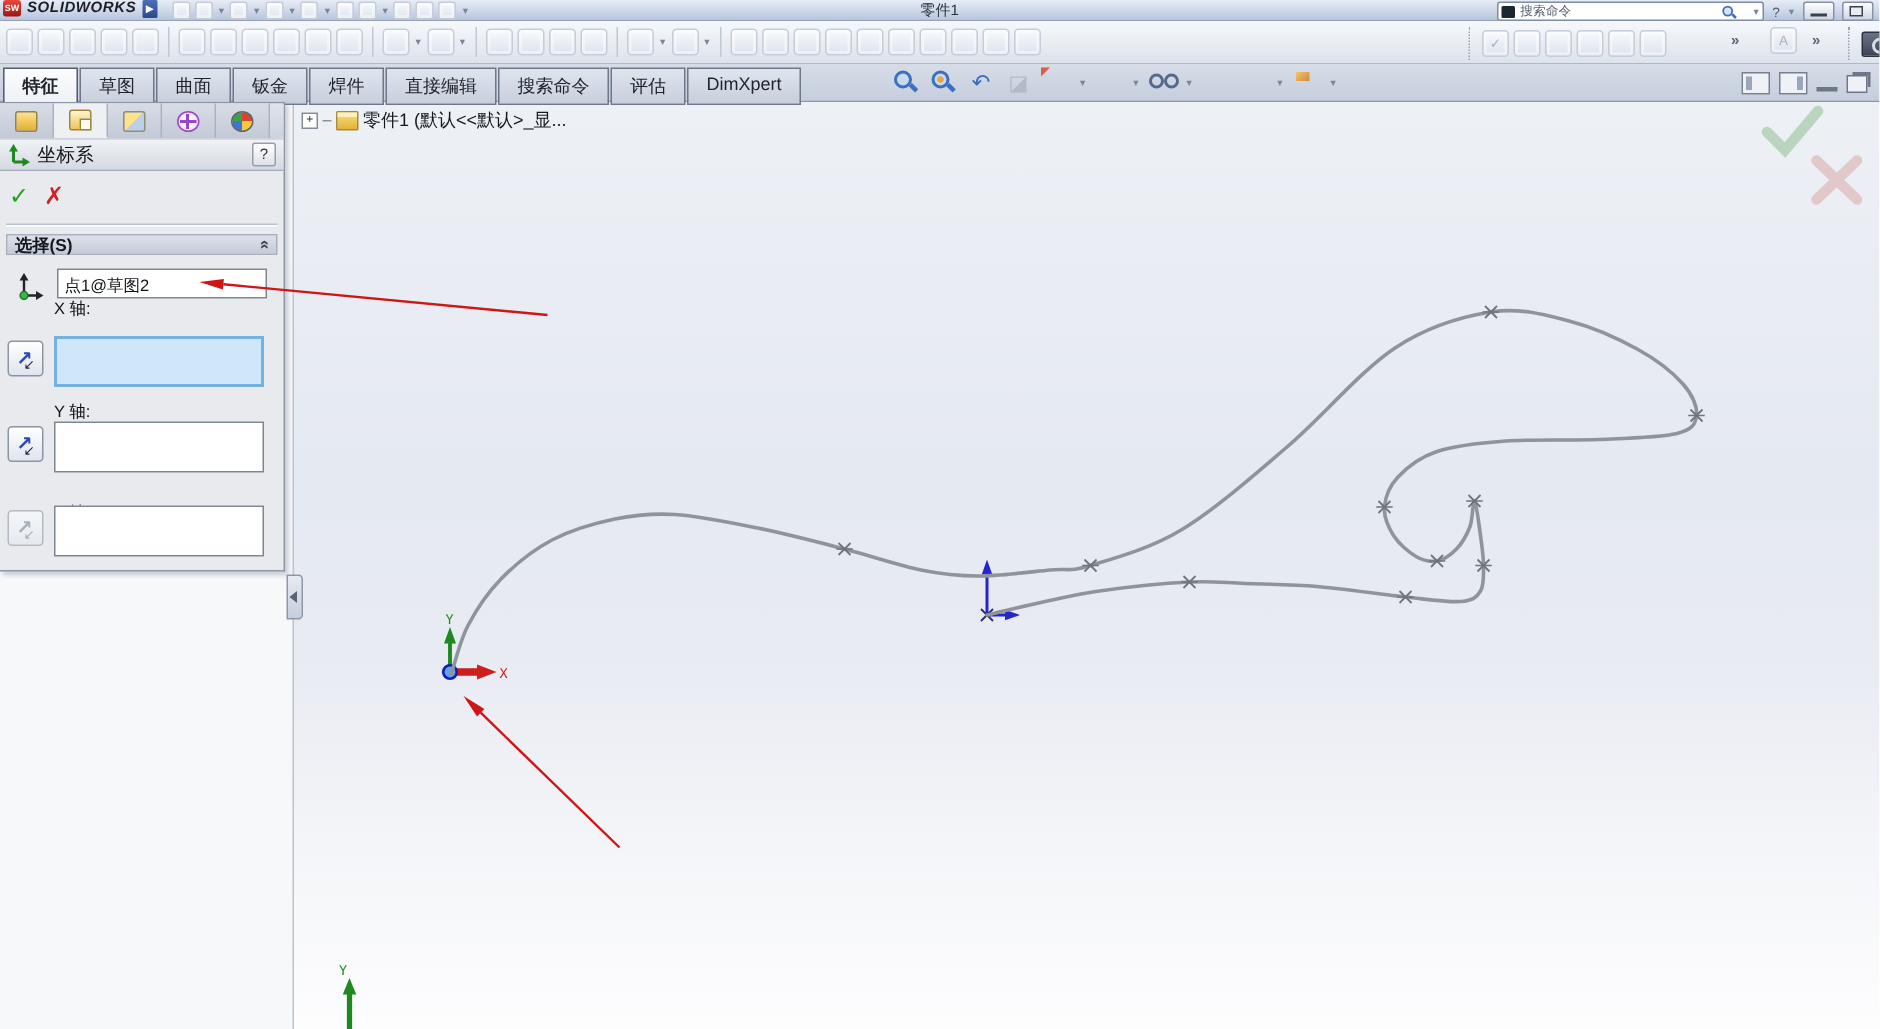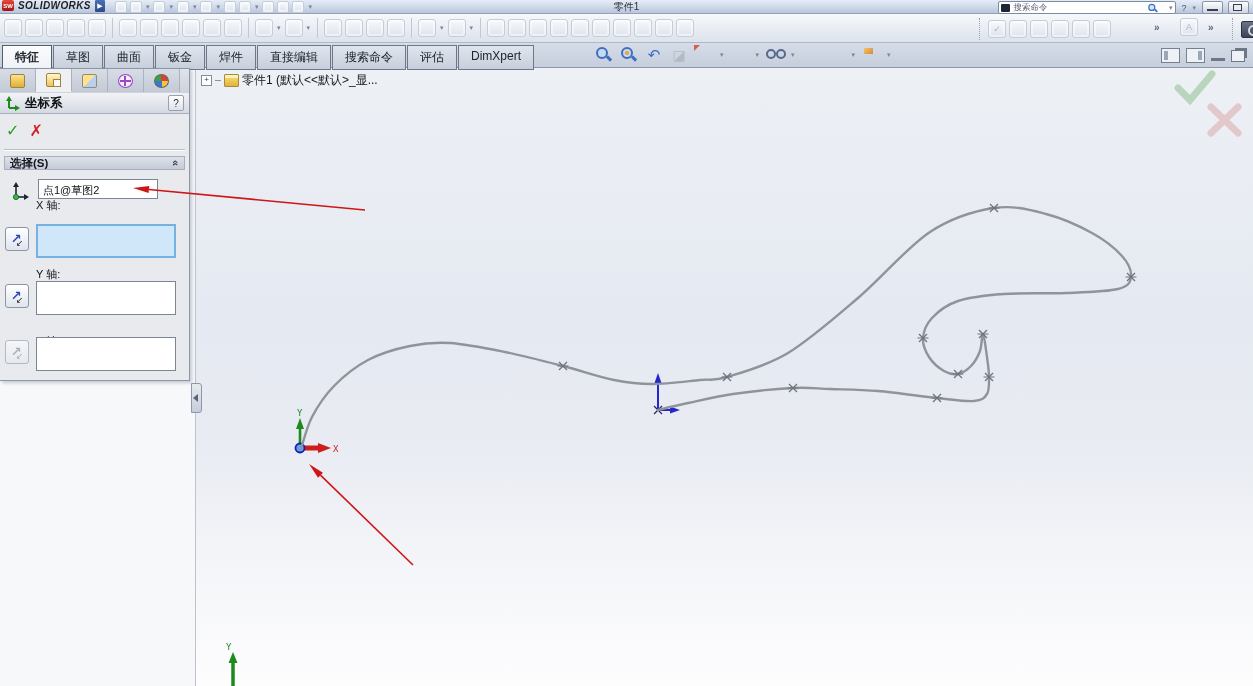--- a/index.html
+++ b/index.html
@@ -106,33 +106,33 @@
   .pt-ic.i1{background:linear-gradient(#ffe28a,#e0af35);border:1px solid #9c8340;}
   .pt-ic.i2{background:linear-gradient(#fff6cf,#efc456);border:1px solid #9c8340;position:relative;}
   .pt-ic.i2:after{content:"";position:absolute;right:-1px;bottom:-1px;width:6px;height:6px;background:#fbfbf4;border:1px solid #9c8340;}
   .pt-ic.i3{background:linear-gradient(135deg,#ffe28a 50%,#bcd0ee 50%);border:1px solid #8a8f77;}
   .pt-ic.i4{border:1px solid #9a46c8;border-radius:50%;background:radial-gradient(circle,#fff 25%,#e2c8f2);position:relative;}
   .pt-ic.i4:before{content:"";position:absolute;left:5px;top:1px;bottom:1px;width:2px;background:#9a46c8;}
   .pt-ic.i4:after{content:"";position:absolute;top:5px;left:1px;right:1px;height:2px;background:#9a46c8;}
   .pt-ic.i5{border-radius:50%;border:1px solid #666;background:conic-gradient(#d8452f 0 25%,#f3c93e 25% 50%,#3a77d4 50% 75%,#3aa34a 75%);}
   .p-header{position:absolute;left:0;top:24px;right:0;height:21px;display:flex;align-items:center;gap:5px;padding:0 5px;box-sizing:border-box;
     background:linear-gradient(#f0f2f5,#d5dae2);border-bottom:1px solid #a7afbc;}
-  .p-title{font-weight:bold;font-size:12.5px;color:#101318;flex:1;}
+  .p-title{font-weight:normal;font-size:12.5px;color:#101318;flex:1;}
   .p-help{width:14px;height:14px;border:1px solid #98a0ad;border-radius:2px;background:linear-gradient(#fff,#dde2ea);
     font-size:10px;color:#333;display:flex;align-items:center;justify-content:center;}
   .okrow{position:absolute;left:6px;top:52px;display:flex;gap:10px;align-items:center;}
   .okbtn{font-size:16px;font-weight:bold;color:#22a122;}
   .cancelbtn{font-size:16px;font-weight:bold;color:#d42020;}
   .p-div{position:absolute;left:4px;right:4px;top:80px;height:1px;background:#b9bfca;box-shadow:0 1px 0 #fff;}
   .sect{position:absolute;left:4px;right:4px;top:87px;height:14px;display:flex;align-items:center;box-sizing:border-box;padding:0 5px;
     background:linear-gradient(#dde1e9,#c5cbd7);border:1px solid #a9b0bd;font-weight:bold;font-size:11.5px;color:#14171d;}
   .sect .chev{margin-left:auto;display:inline-block;transform:rotate(90deg);font-weight:bold;color:#3f4document655;font-size:11px;color:#3d4555;}
   .selrow{position:absolute;left:4px;top:110px;right:4px;height:24px;}
   .sel-ic{position:absolute;left:4px;top:2px;}
-  .selfield{position:absolute;left:34px;top:0;width:120px;height:20px;box-sizing:border-box;background:#fff;border:1px solid #7c8692;
+  .selfield{position:absolute;left:34px;top:0;width:140px;height:20px;box-sizing:border-box;background:#fff;border:1px solid #7c8692;
     font-size:11px;padding:3px 0 0 4px;color:#101318;}
   .axlabel{position:absolute;left:36px;font-size:11px;color:#101318;}
   .revbtn{position:absolute;left:5px;width:24px;height:24px;box-sizing:border-box;border:1px solid #8c95a3;border-radius:3px;
     background:linear-gradient(#ffffff,#dfe5ee);display:flex;align-items:center;justify-content:center;position:absolute;}
   .revbtn .ra1{color:#2a47bb;font-weight:bold;font-size:13px;line-height:10px;}
   .revbtn .ra2{color:#1d2430;font-size:9px;margin-left:-6px;margin-top:8px;}
   .revbtn.dis{border-color:#b3bac4;background:linear-gradient(#f4f6f9,#e6eaf0);}
   .revbtn.dis .ra1,.revbtn.dis .ra2{color:#a9b0ba;}
   .axfield{position:absolute;left:36px;width:140px;height:34px;box-sizing:border-box;background:#fff;border:1px solid #7c8692;}
   .axfield.hl{background:#cfe7f9;border:2px solid #74b2e2;}

